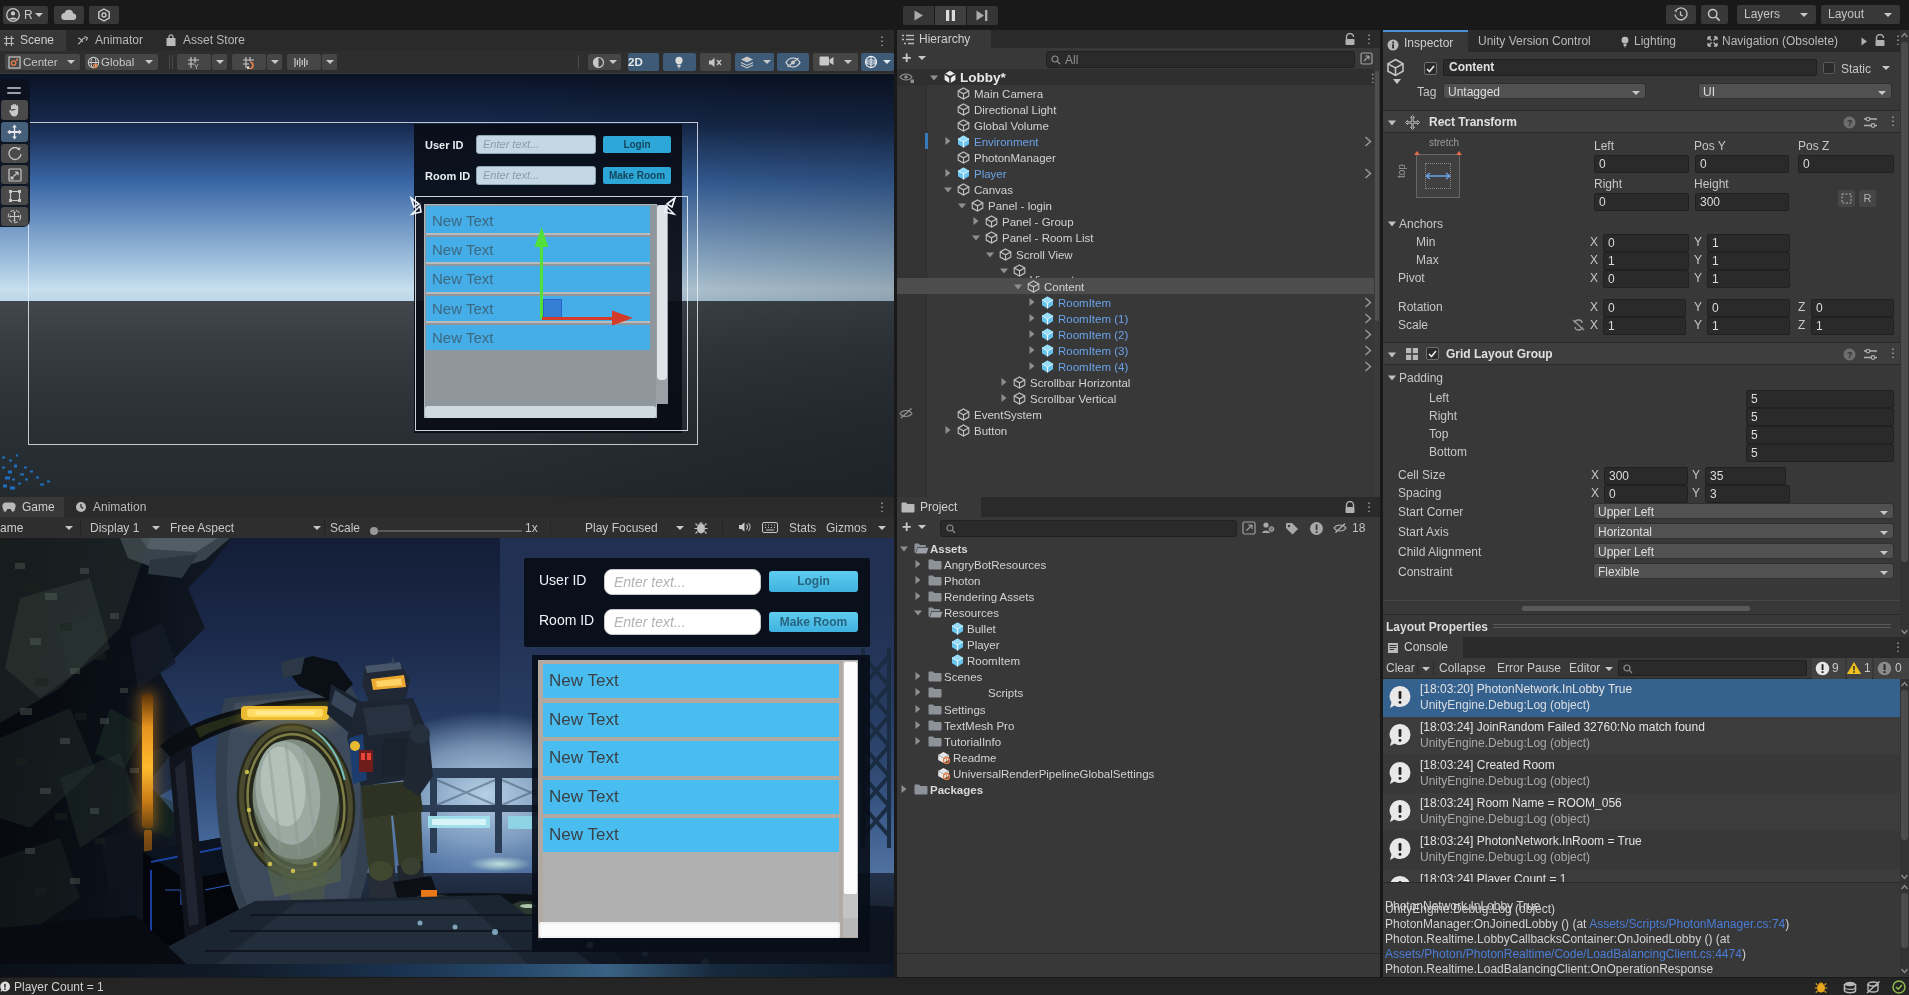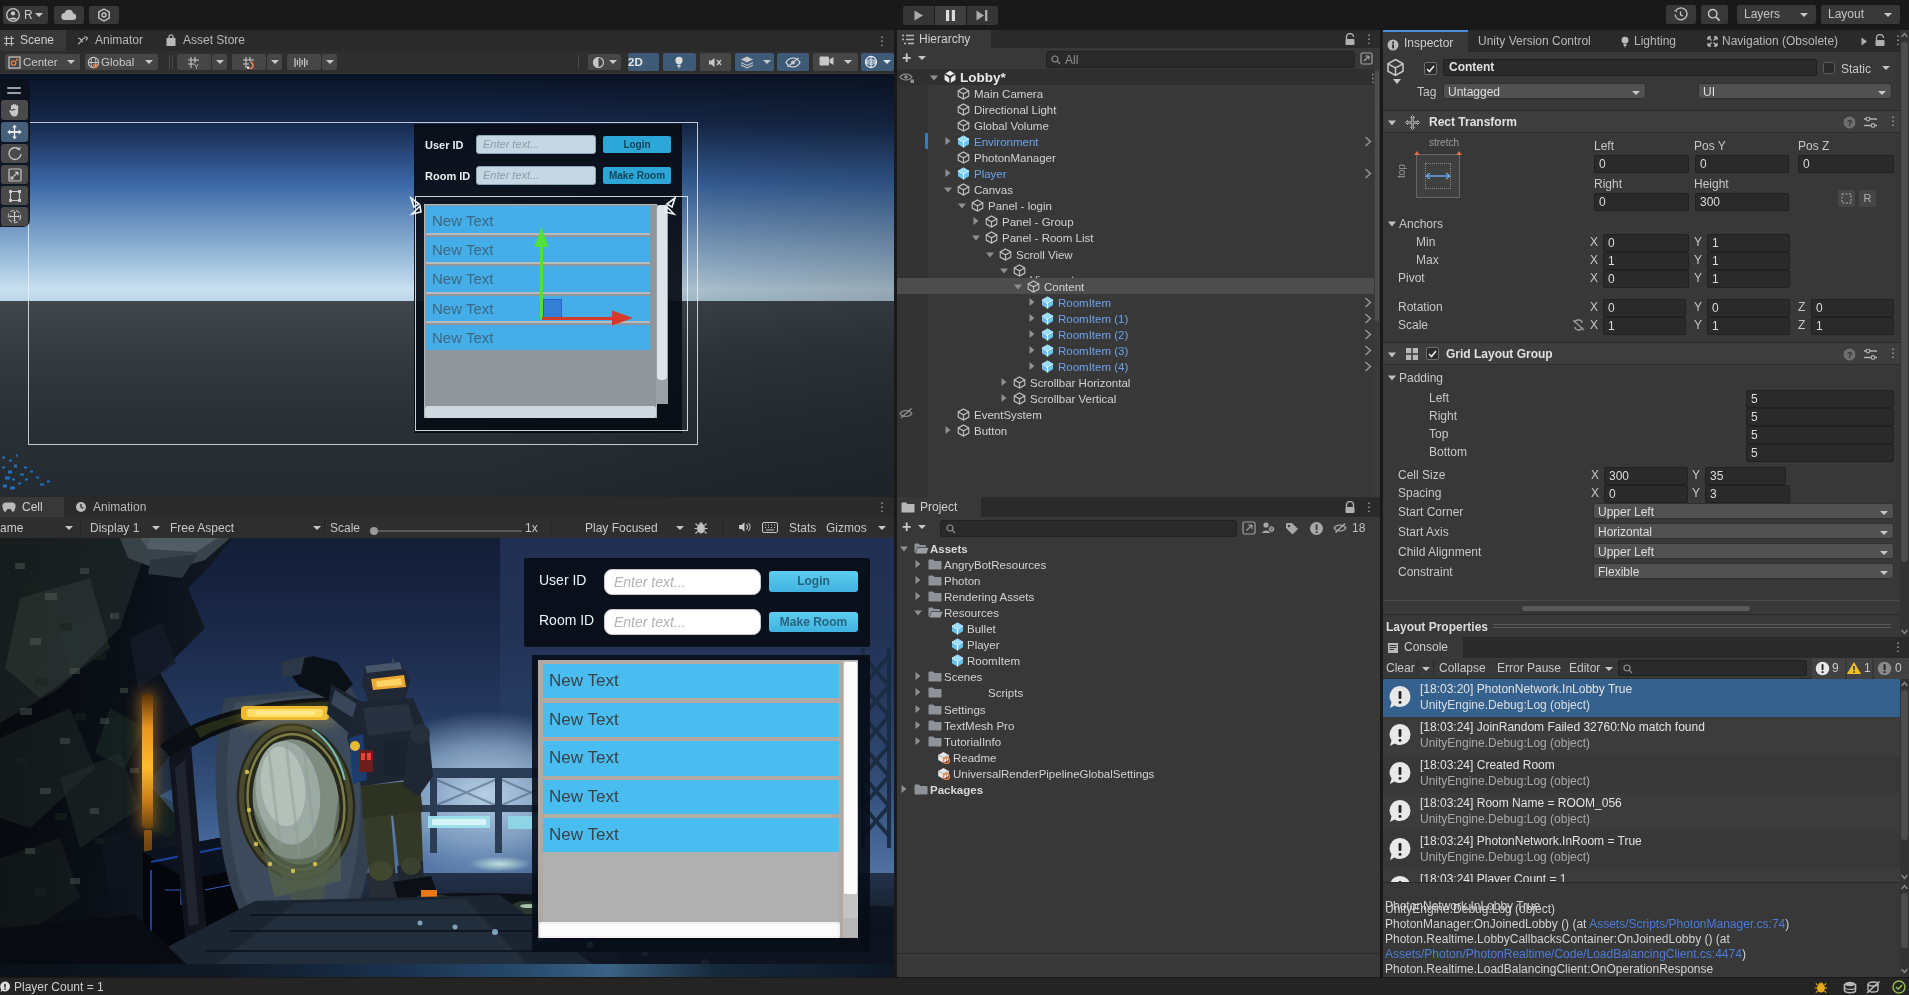--- a/index.html
+++ b/index.html
@@ -361,21 +361,21 @@
   </div>
 </div>
 
 <div class="abs" id="game-sec" style="left:0;top:497px;width:894px;height:480px;background:#383838;">
 
   <div class="tabrow" style="left:0;top:0;width:894px;height:20px;">
     <div class="tab" style="left:0;width:64px;height:20px;line-height:20px;">
       <svg class="abs" style="left:2px;top:5px;" width="14" height="10" viewBox="0 0 14 10">
         <path d="M4 0.5 h6 a3.5 3.5 0 0 1 3.5 4.5 l-1 3.5 a1.6 1.6 0 0 1 -3 0.3 l-0.8 -1.8 h-3.4 l-0.8 1.8 a1.6 1.6 0 0 1 -3 -0.3 l-1 -3.5 A3.5 3.5 0 0 1 4 0.5 Z" fill="#b9b9b9"></path>
       </svg>
-      <span style="margin-left:16px;">Cell</span>
+      <span style="margin-left:16px;">Game</span>
     </div>
     <div class="tab inactive" style="left:73px;width:86px;height:20px;line-height:20px;">
       <svg class="abs" style="left:2px;top:4px;" width="12" height="12" viewBox="0 0 12 12">
         <circle cx="6" cy="6" r="5" fill="#b9b9b9"></circle>
             <path d="M6 3 V6 L8.2 7.4" stroke="#2a2a2a" stroke-width="1.3" fill="none"></path>
       </svg>
       <span style="margin-left:14px;">Animation</span>
     </div>
     <div class="abs" style="left:876px;top:3px;color:#b0b0b0;font-size:12px;">⋮</div>
   </div>

